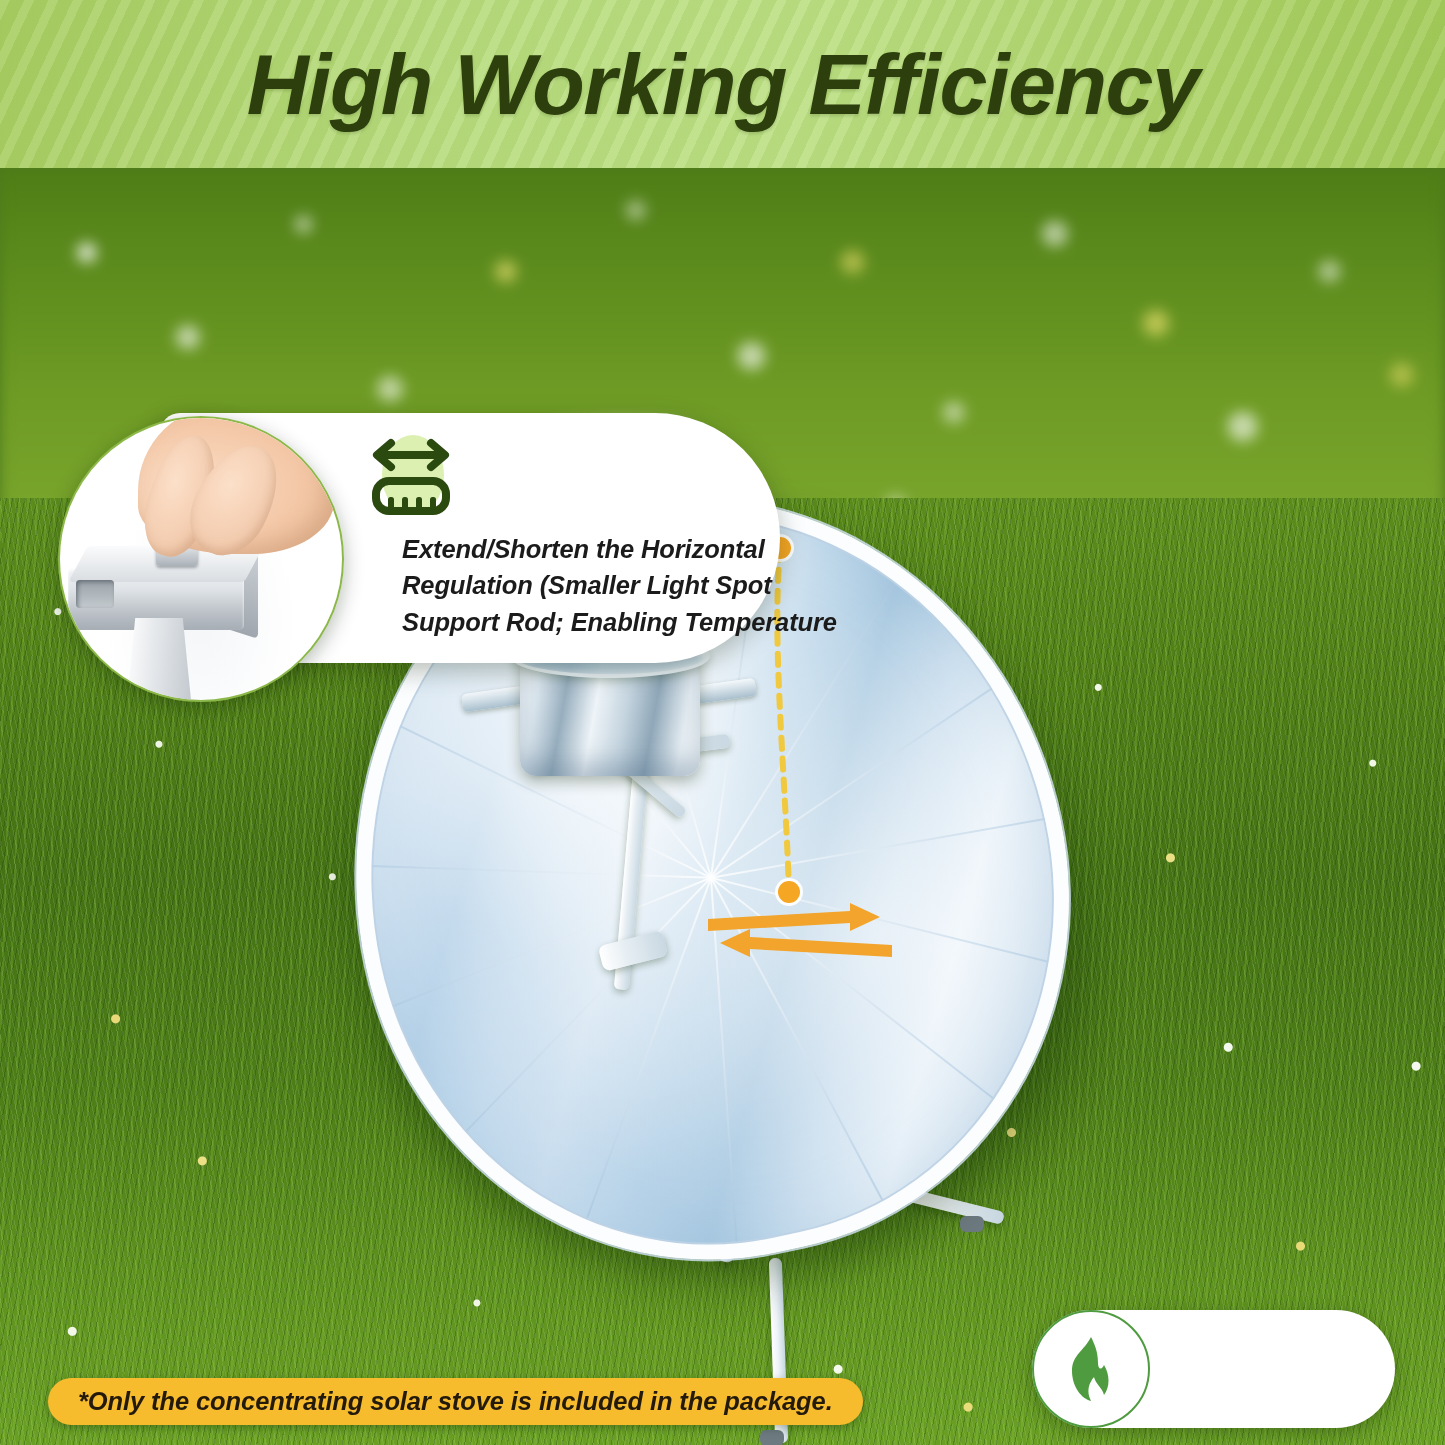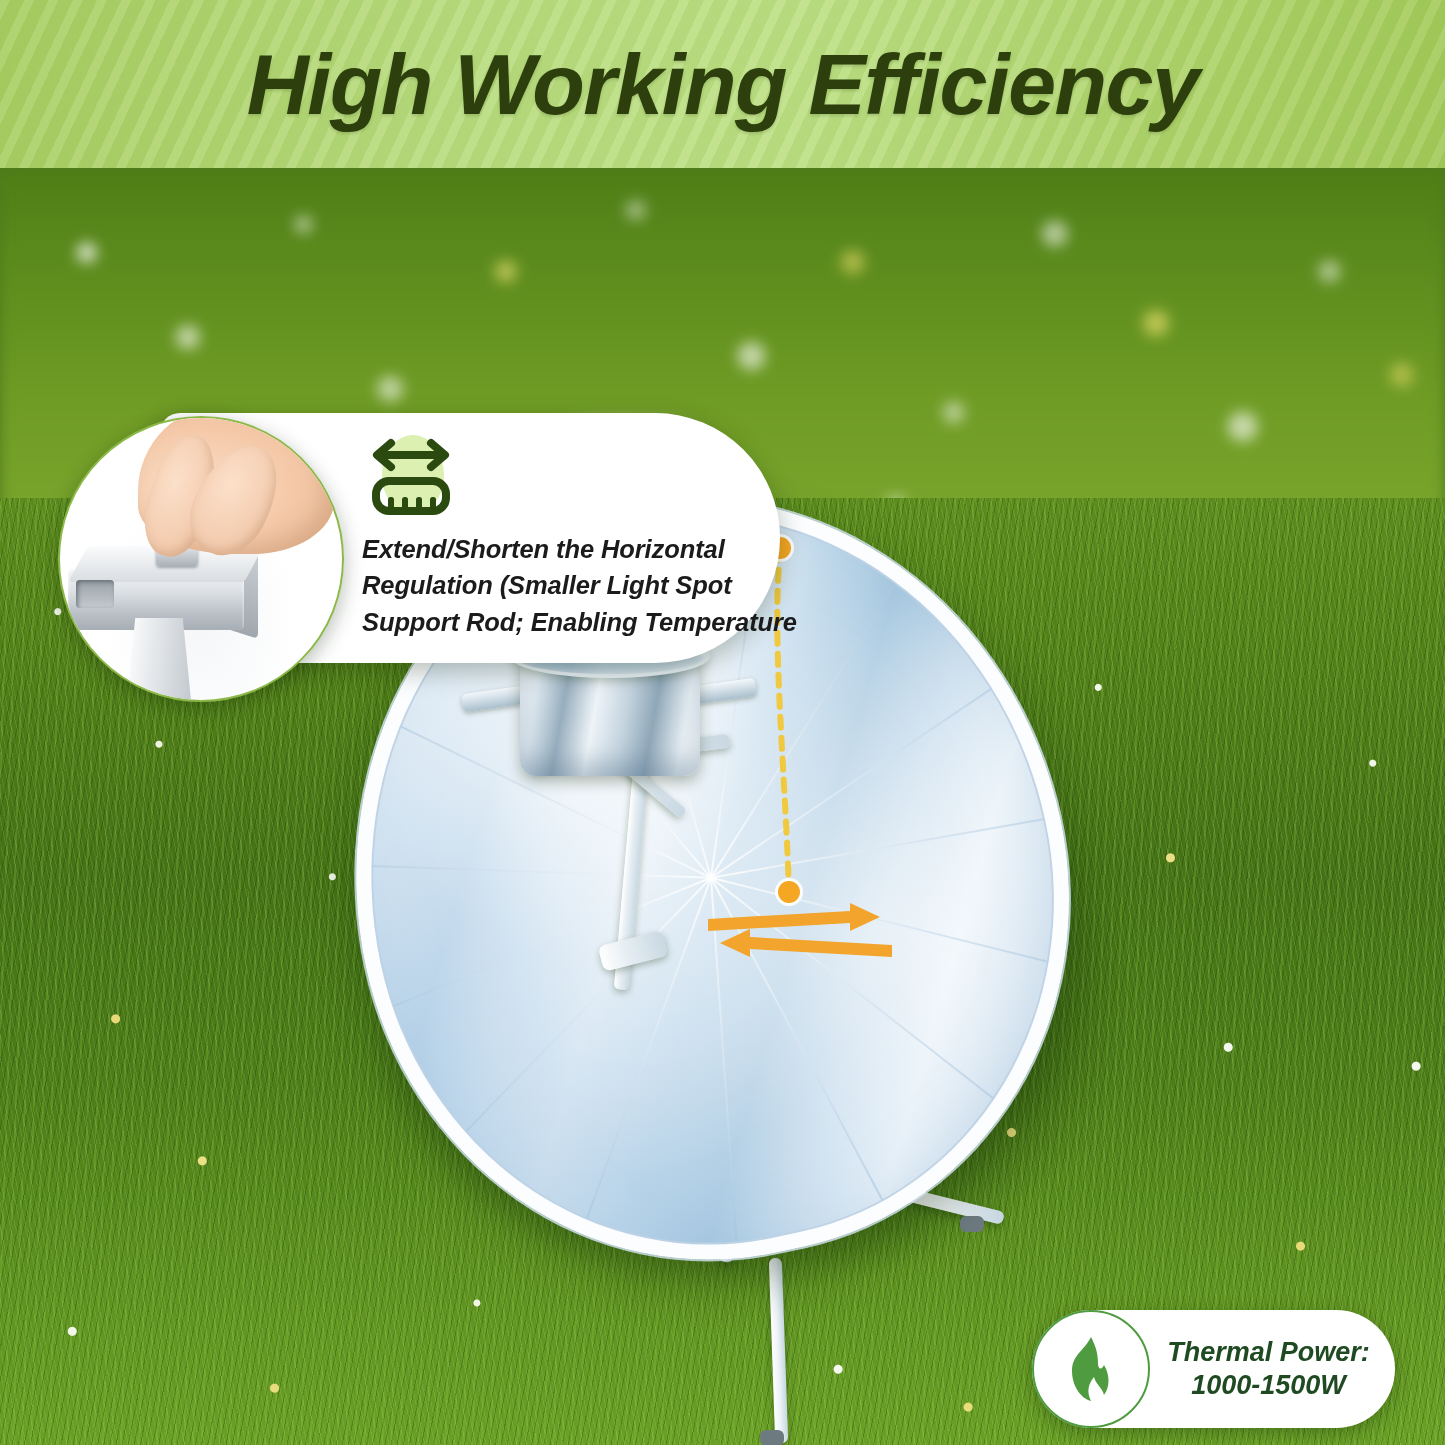--- a/index.html
+++ b/index.html
@@ -260,21 +260,21 @@
     background:#dcf0b2;
   }
   .callout-text {
     position:absolute; left:202px; top:118px; width:390px;
     color:#1b1b1b;
     font-size:25.5px;
     font-weight:bold;
     line-height:1.43;
     letter-spacing:-0.1px;
   }
-  .callout-text div { white-space:nowrap; }
+  .callout-text div { white-space:nowrap;margin-left:40px; }
 
   .photo-circle {
     position:absolute; left:58px; top:248px;
     width:286px; height:286px;
     border-radius:50%;
     background:
       radial-gradient(ellipse at 50% 72%, #f4f6f8 0%, #ffffff 48%, #ffffff 100%);
     border:2px solid #8cb84a;
     box-shadow:0 6px 20px rgba(10,30,0,0.3);
     overflow:hidden;
@@ -502,22 +502,19 @@
       <div class="finger f1"></div>
       <div class="finger f2"></div>
     </div>
 
     <div class="badge badge-1">
       <div class="badge-circle">
         <svg width="62" height="68" viewBox="0 0 62 68">
           <path d="M31 2 C 24 16, 12 20, 12 36 C 12 52, 22 64, 31 66 C 26 56, 29 48, 34 42 C 36 50, 42 52, 44 60 C 50 52, 50 40, 44 30 C 41 36, 38 34, 38 28 C 38 16, 34 8, 31 2 Z" fill="#4f9b3f"></path>
         </svg>
       </div>
-      <div class="badge-text">
-        <div>Thermal Power:</div>
-        <div>1000-1500W</div>
-      </div>
     </div>
 
   </div>
 
+  <div class="disclaimer">*Only the concentrating solar stove is included in the package.</div>
 
 </div>
 
 </body></html>

